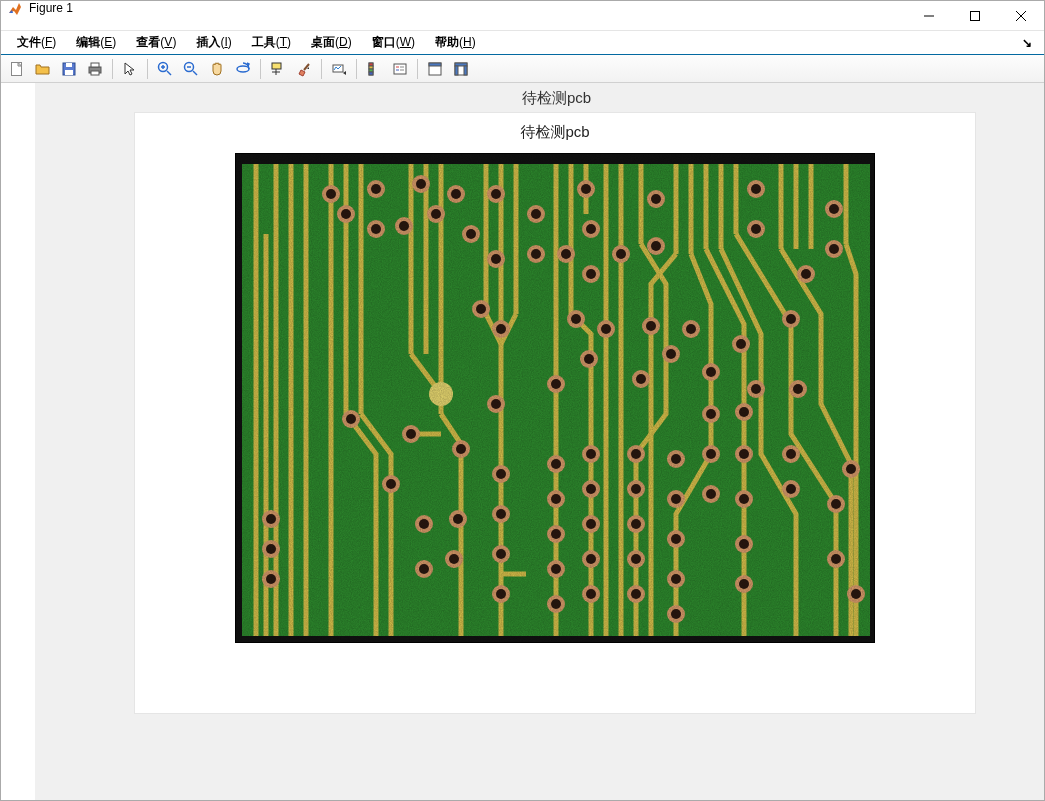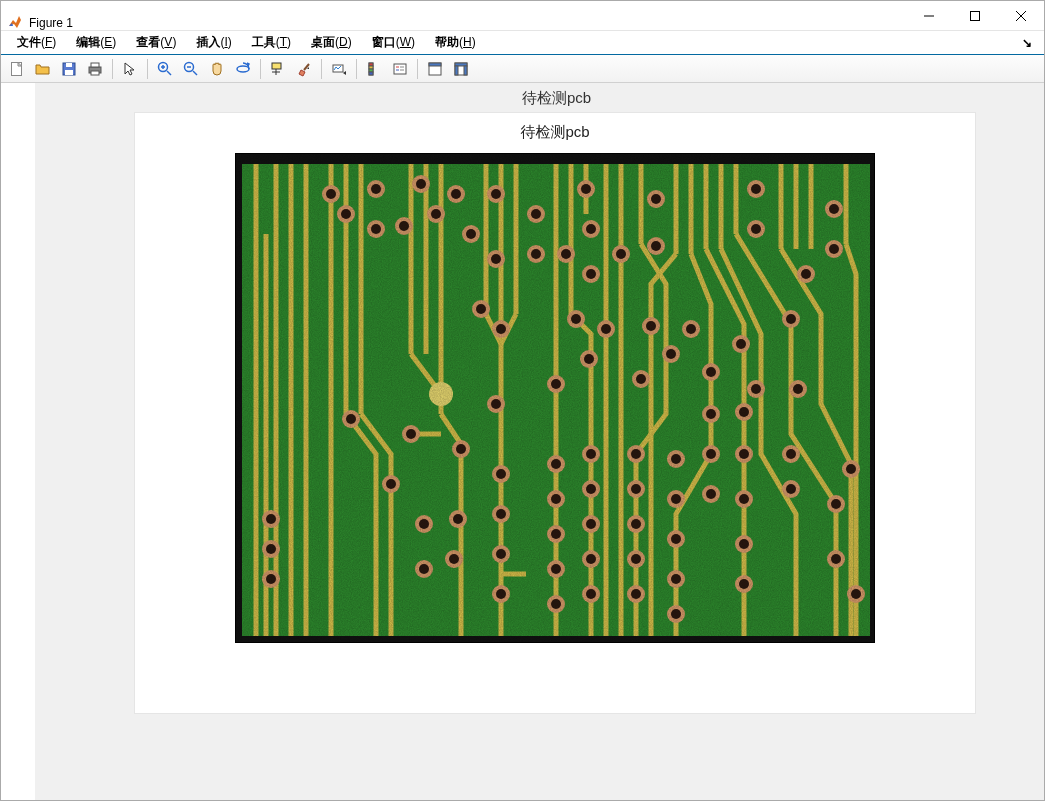--- a/index.html
+++ b/index.html
@@ -10,21 +10,21 @@
     width: 1045px;
     height: 801px;
     overflow: hidden;
     border: 1px solid #aaa;
   }
   
   .titlebar {
     height: 30px;
     background: #fff;
     display: flex;
-    align-items: flex-end;
+    align-items: flex-start;
     padding: 0 0 0 6px;
     border-bottom: 1px solid #e5e5e5;
   }
   .titlebar .app-icon {
     width: 16px; height: 16px;
     margin-right: 6px;
     display: inline-flex;
   }
   .titlebar .title { font-size: 12px; color: #000; }
   .titlebar .spacer { flex: 1; }

